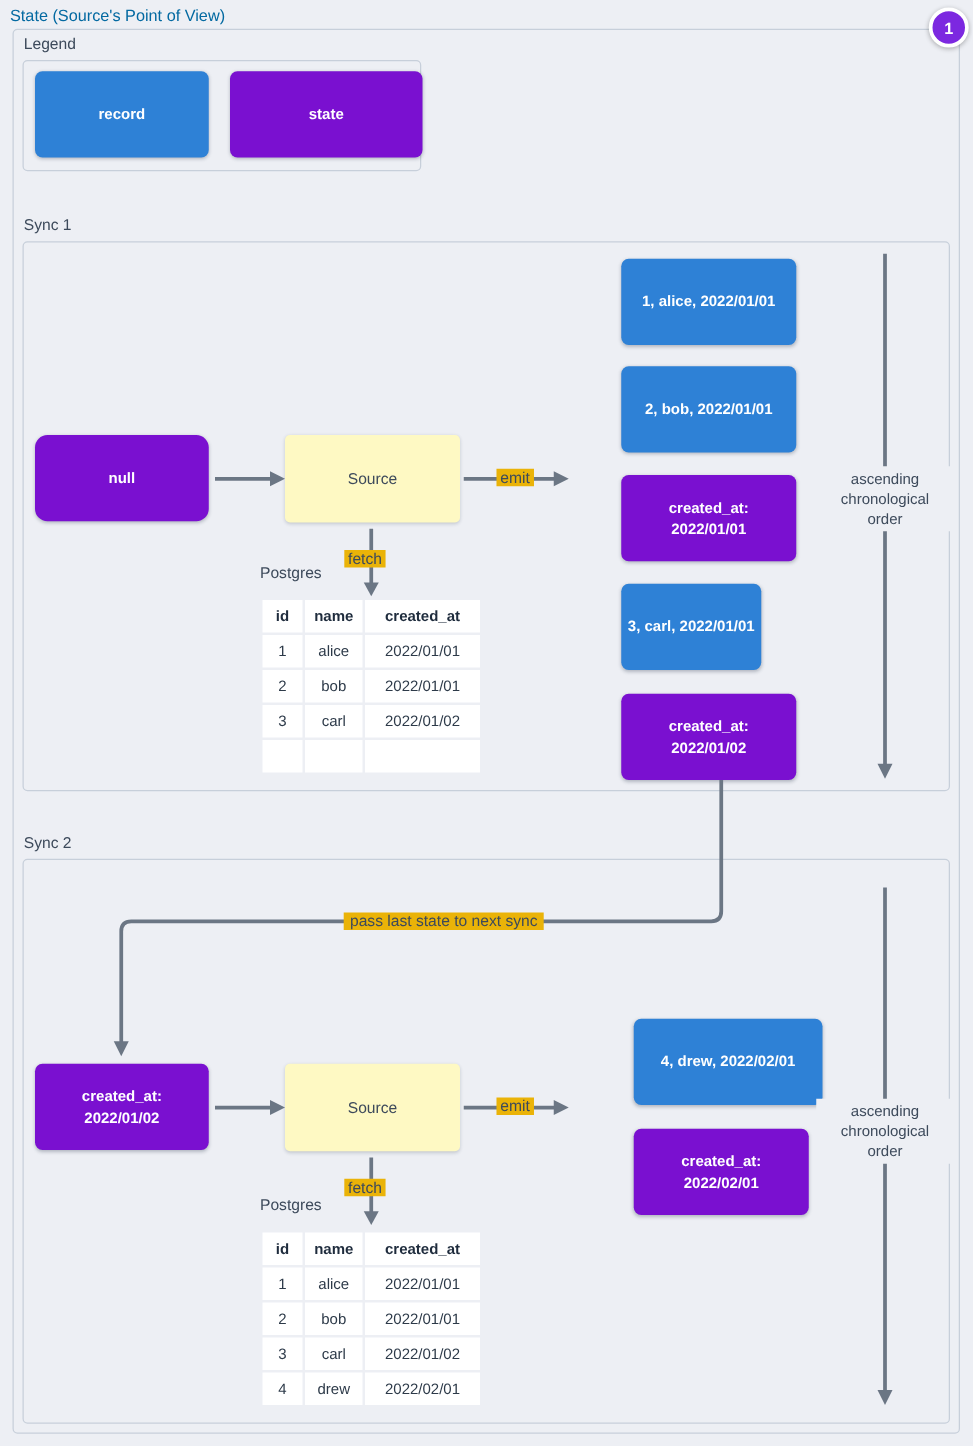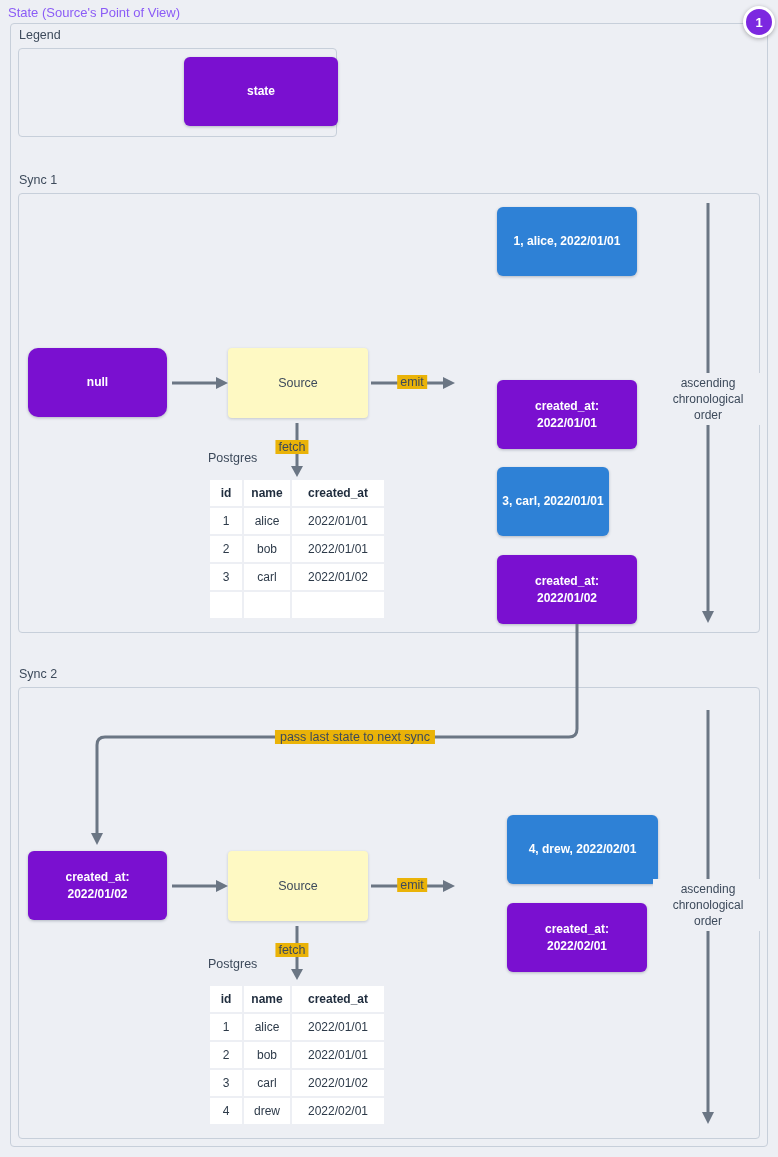--- a/index.html
+++ b/index.html
@@ -1,20 +1,20 @@
 <!DOCTYPE html>
 <html><head>
 <meta charset="utf-8">
 <style>
   html,body{margin:0;padding:0;background:#edeff4;}
   .canvas{position:relative;width:778px;height:1157px;background:#edeff4;
           font-family:"Liberation Sans",sans-serif;overflow:hidden;}
   .frame{position:absolute;border:1px solid #c7cfda;border-radius:4px;}
   .sec-label{position:absolute;font-size:12.5px;color:#3d4a5b;white-space:nowrap;}
-  .page-title{position:absolute;font-size:13px;color:#8b5cf6;white-space:nowrap;}
+  .page-title{position:absolute;font-size:13px;color:#0369a1;white-space:nowrap;}
   svg.overlay{position:absolute;left:0;top:0;z-index:5;pointer-events:none;}
   .box{position:absolute;border-radius:6px;display:flex;flex-direction:column;
        align-items:center;justify-content:center;color:#fff;font-size:12px;
        font-weight:bold;text-align:center;line-height:17px;z-index:4;
        box-shadow:0 1px 3px rgba(25,39,60,.28);}
   .box.record{background:#2e81d6;}
   .box.state{background:#7a10d0;}
   .box.source{background:#fef9c3;color:#3d4a5b;font-weight:normal;
        font-size:12.5px;border-radius:4px;box-shadow:0 1px 3px rgba(25,39,60,.2);}
   .line-label{position:absolute;z-index:6;background:#eab308;color:#3d4a5b;
@@ -68,20 +68,23 @@
       <polygon points="702,1112 714,1112 708,1124"></polygon>
     </g>
   </svg>
 
   <div class="page-title" style="left:8px;top:5px;">State (Source's Point of View)</div>
   <div class="badge">1</div>
   <div class="sec-label" style="left:19px;top:28px;">Legend</div>
   <div class="sec-label" style="left:19px;top:173px;">Sync 1</div>
   <div class="sec-label" style="left:19px;top:667px;">Sync 2</div>
 
+  <div class="box record" style="left:28px;top:57px;width:139px;height:69px;">
+    <span>record</span>
+  </div>
   <div class="box state" style="left:184px;top:57px;width:154px;height:69px;">
     <span>state</span>
   </div>
 
   <div class="box state" style="left:28px;top:348px;width:139px;height:69px;border-radius:10px;">
     <span>null</span>
   </div>
   <div class="box source" style="left:228px;top:348px;width:140px;height:70px;">
     <span>Source</span>
   </div>
@@ -115,20 +118,23 @@
       <td></td>
       <td></td>
       <td></td>
     </tr>
   </tbody>
     </table>
 
   <div class="box record" style="left:497px;top:207px;width:140px;height:69px;">
     <span>1, alice, 2022/01/01</span>
   </div>
+  <div class="box record" style="left:497px;top:293px;width:140px;height:69px;">
+    <span>2, bob, 2022/01/01</span>
+  </div>
   <div class="box state" style="left:497px;top:380px;width:140px;height:69px;">
     <span>created_at:</span>
     <span>2022/01/01</span>
   </div>
   <div class="box record" style="left:497px;top:467px;width:112px;height:69px;">
     <span>3, carl, 2022/01/01</span>
   </div>
   <div class="box state" style="left:497px;top:555px;width:140px;height:69px;">
     <span>created_at:</span>
     <span>2022/01/02</span>

